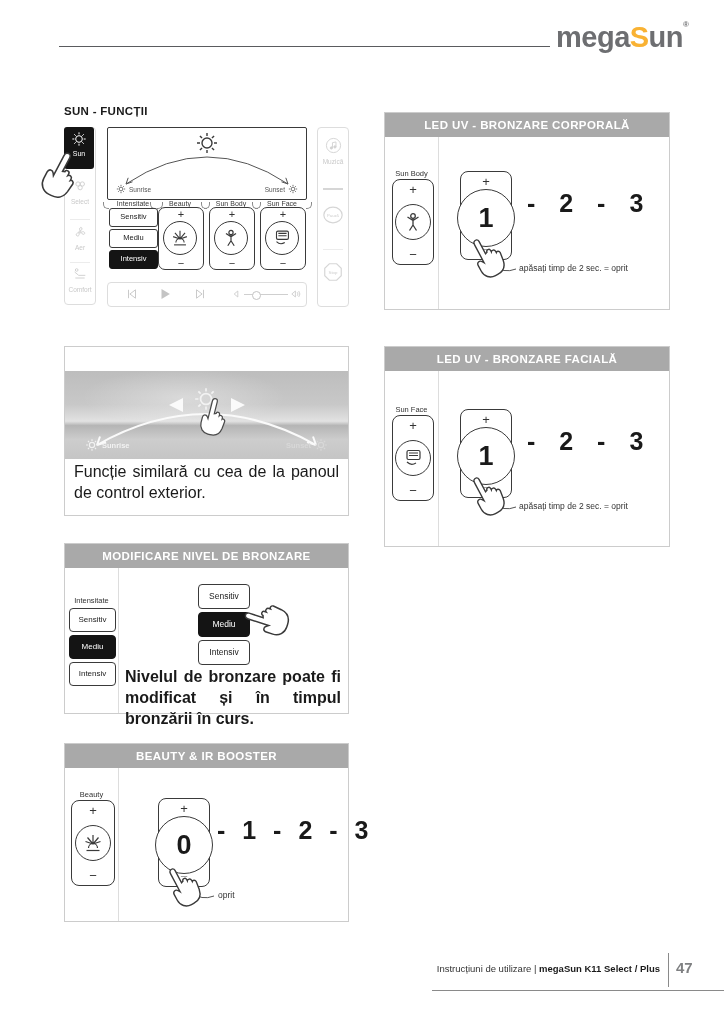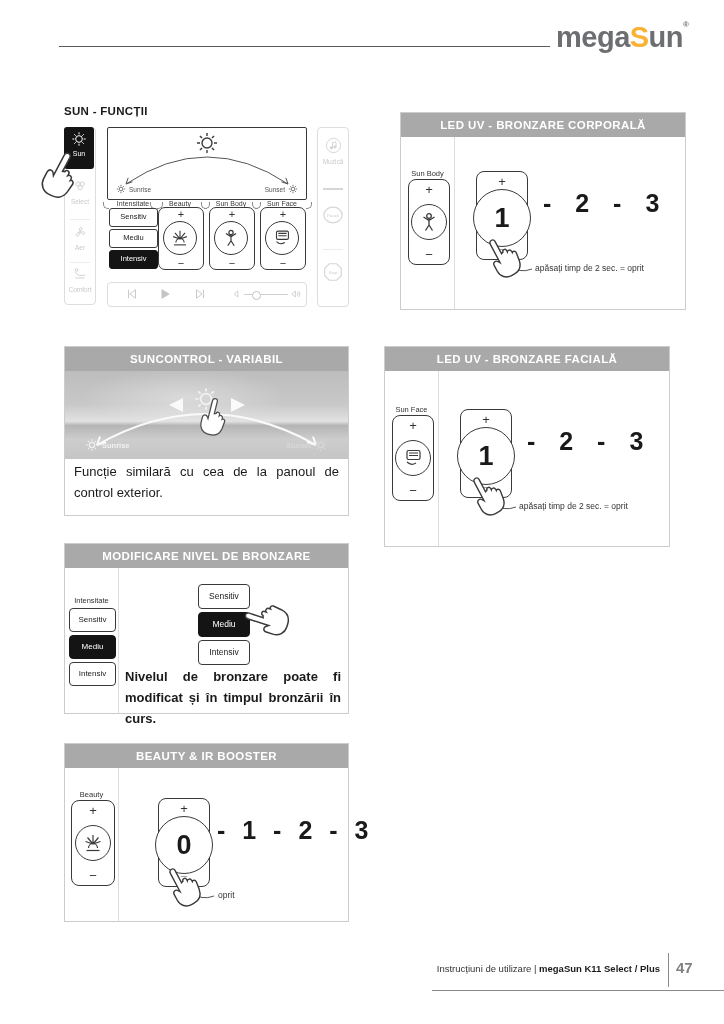--- a/index.html
+++ b/index.html
@@ -64,21 +64,21 @@
   .lvl-rest{position:absolute;font-size:25px;font-weight:bold;color:#1a1a1a;word-spacing:15px;letter-spacing:1px;white-space:nowrap;}
   .note{position:absolute;font-size:8.5px;color:#333;white-space:nowrap;}
   .minus-faded{color:#9a9a9a !important;}
 
   #sec-suncontrol .scene{position:absolute;left:0;top:24px;width:283px;height:88px;
     background:
       radial-gradient(ellipse 60% 55% at 42% 30%, rgba(255,255,255,.35), rgba(255,255,255,0) 60%),
       linear-gradient(180deg,#bdbdbd 0%,#c8c8c8 38%,#e2e2e2 57%,#b5b5b5 62%,#cdcdcd 78%,#c5c5c5 100%);}
   .scene-lbl{position:absolute;bottom:7px;font-size:7.5px;font-weight:bold;color:#f2f2f2;display:flex;align-items:center;gap:3px;}
   .scene-lbl.faint{color:#d8d8d8;}
-  .sec-text{position:absolute;font-size:13px;line-height:21px;color:#1a1a1a;text-align:justify;}
+  .sec-text{position:absolute;font-size:16px;line-height:21px;color:#1a1a1a;text-align:justify;}
 
   .hand{position:absolute;z-index:5;}
 
   
   #footer-text{right:76px;top:963px;font-size:9.5px;color:#333;}
   #footer-text b{color:#1a1a1a;}
   #footer-vbar{left:656px;top:953px;width:1px;height:34px;background:#8a8a8a;}
   #footer-page{left:664px;top:959px;font-size:15px;font-weight:bold;color:#7f8082;}
   #footer-rule{left:420px;top:990px;width:292px;height:1px;background:#8a8a8a;}
 </style>
@@ -245,21 +245,21 @@
     </div>
     <div class="rail-div" style="top:121px;"></div>
     <div class="rail-item" style="top:133px;">
       <svg width="22" height="22" viewBox="0 0 24 24">
           <polygon points="8,3 16,3 21,8 21,16 16,21 8,21 3,16 3,8" fill="none" stroke="#d6d6d6" stroke-width="1.3"></polygon>
           <text x="12" y="14" font-size="4.8" text-anchor="middle" fill="#cfcfcf" font-family="Liberation Sans, sans-serif">Stop</text>
         </svg>
     </div>
   </div>
 
-  <div class="abs sec" id="sec-corporala" style="left:388px;top:112px;width:284px;height:196px;">
+  <div class="abs sec" id="sec-corporala" style="left:372px;top:112px;width:284px;height:196px;">
     <div class="sec-h">LED UV - BRONZARE CORPORALĂ</div>
     <div class="vdiv"></div>
     <div class="side-lbl" style="top:56px;">Sun Body</div>
     <div class="ctl" style="left:7px;top:66px;width:40px;height:84px;">
       <div class="plus">+</div>
       <div class="circ" style="left:2px;top:24px;width:34px;height:34px;">
           <svg width="24" height="24" viewBox="0 0 24 24" fill="none" stroke="#3a3a3a" stroke-width="1.3">
             <circle cx="12" cy="6" r="2.3"></circle>
             <path d="M12 8.5 V15 M12 15 L8.5 20.5 M12 15 L15.5 20.5 M12 10.5 L6.5 7 M12 10.5 L17.5 7"></path>
           </svg>
@@ -277,21 +277,20 @@
     <svg class="hand" style="left:84px;top:122px;transform:rotate(-28deg);" width="36" height="45" viewBox="0 0 36 44">
         <path d="M14 2 C16 .5 18.5 1.5 18.5 4 L18.5 18 L20.5 17.2 C20.5 14.8 24.5 14.8 24.5 17.5 L24.5 19 C25.5 17.5 28.5 18.2 28.5 20.5 L28.5 22 C29.5 20.8 32 21.6 32 23.8 L31 32 C30 38.5 25.5 42 19.5 42 L17 42 C11 42 6.5 37.5 6.5 31.5 L6.5 25 C6.5 21.5 10 20.8 11.8 23.4 L13 25.2 L13 5 C13 3.5 13.2 2.6 14 2 Z" fill="#fff" stroke="#3a3a3a" stroke-width="1.4"></path>
       </svg>
     <svg class="abs" style="left:108px;top:148px;" width="24" height="14" viewBox="0 0 24 14" fill="none">
         <path d="M1 4 Q10 13 23 8" stroke="#555" stroke-width="1"></path>
       </svg>
     <div class="note" style="left:134px;top:150px;">apăsați timp de 2 sec. = oprit</div>
   </div>
 
   <div class="abs sec" id="sec-suncontrol" style="left:52px;top:346px;width:283px;height:168px;">
-    <div class="sec-h">SUNCONTROL - VARIABIL</div>
     <div class="scene">
       <svg class="abs" style="left:0;top:0;" width="283" height="88" viewBox="0 0 283 88" fill="none">
         <path d="M32 74 Q141 12 251 74" stroke="#fafafa" stroke-width="2"></path>
         <path d="M32 74 l9 -3 M32 74 l3 -8.5" stroke="#fafafa" stroke-width="2"></path>
         <path d="M251 74 l-9 -3 M251 74 l-3 -8.5" stroke="#fafafa" stroke-width="2"></path>
         <polygon points="104,34 118,27 118,41" fill="#fafafa"></polygon>
         <polygon points="180,34 166,27 166,41" fill="#fafafa"></polygon>
       </svg>
       <svg class="abs" style="left:128px;top:15px;" width="26" height="26" viewBox="0 0 24 24" fill="none" stroke="#f2f2f2" stroke-width="1.6">
           <circle cx="12" cy="12" r="5"></circle>

